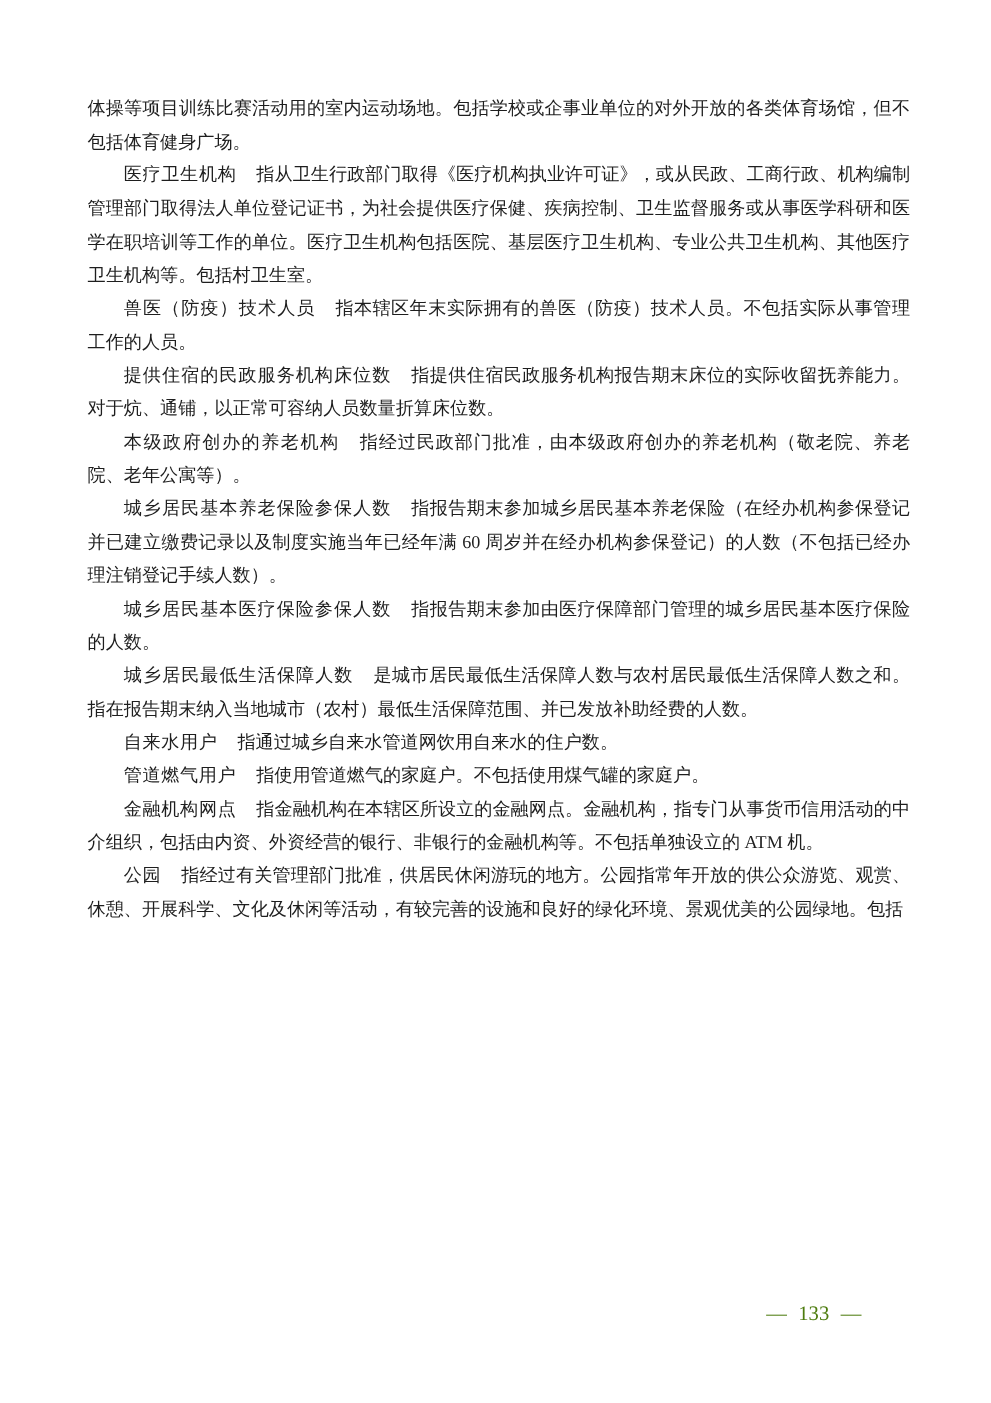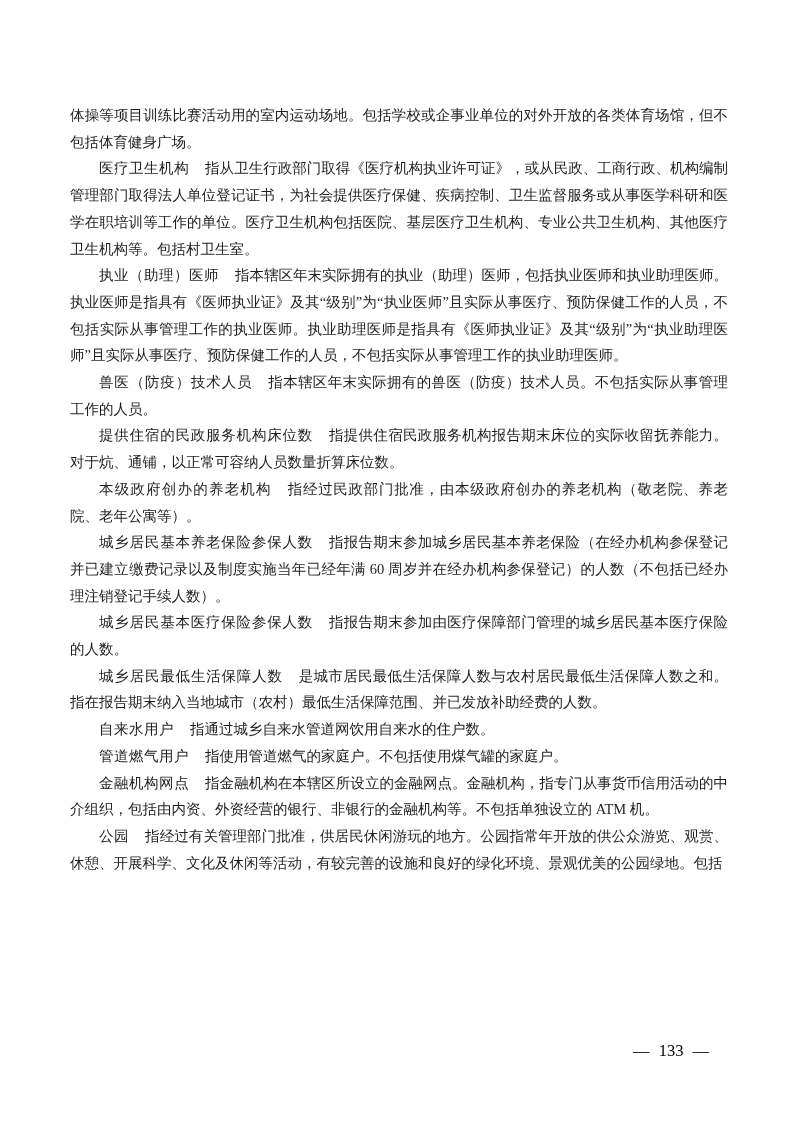--- a/index.html
+++ b/index.html
@@ -16,21 +16,21 @@
     color: #1e1e1e;
   }
   .page {
     position: absolute;
     inset: 0;
     background: #ffffff;
   }
   .textblock {
     position: absolute;
     left: 70px;
-    top: 102px;
+    top: 74px;
     width: 658px;
     font-size: 14.5px;
     line-height: 26.7px;
     text-align: justify;
     text-justify: inter-character;
   }
   p.para {
     margin: 0;
     padding: 0;
     text-indent: 2em;
@@ -43,41 +43,40 @@
     font-family: "Liberation Sans", sans-serif;
     margin-right: 1.1em;
     letter-spacing: 0.5px;
   }
   .def {
     font-weight: 400;
   }
   .page-number {
     position: absolute;
     top: 1042px;
-    right: 84px;
+    right: 104px;
     font-size: 16.5px;
     line-height: 18px;
-    color: #000000;
+    color: #4d7c0f;
     word-spacing: 5px;
     white-space: nowrap;
   }
 </style>
 </head>
 <body>
 
 <div class="page">
 
   <div class="textblock">
 
     <p class="para continuation">体操等项目训练比赛活动用的室内运动场地。包括学校或企事业单位的对外开放的各类体育场馆，但不包括体育健身广场。</p>
 
     <p class="para"><span class="term">医疗卫生机构</span><span class="def">指从卫生行政部门取得《医疗机构执业许可证》，或从民政、工商行政、机构编制管理部门取得法人单位登记证书，为社会提供医疗保健、疾病控制、卫生监督服务或从事医学科研和医学在职培训等工作的单位。医疗卫生机构包括医院、基层医疗卫生机构、专业公共卫生机构、其他医疗卫生机构等。包括村卫生室。</span></p>
 
 
-    <p class="para"><span class="term">执业（助理）医师</span><span class="def">指本辖区年末实际拥有的执业（助理）医师，包括执业医师和执业助理医师。执业医师是指具有《医师执业证》及其“级别”为“执业医师”且实际从事医疗、预防保健工作的人员，不包括实际从事管理工作的执业医师。执业助理医师是指具有《医师执业证》及其“级别”为“执业助理医师”且实际从事医疗、预防保健工作的人员，不包括实际从事管理工作的执业助理医师。</span></p>
 
     <p class="para"><span class="term">兽医（防疫）技术人员</span><span class="def">指本辖区年末实际拥有的兽医（防疫）技术人员。不包括实际从事管理工作的人员。</span></p>
 
 
     <p class="para"><span class="term">提供住宿的民政服务机构床位数</span><span class="def">指提供住宿民政服务机构报告期末床位的实际收留抚养能力。对于炕、通铺，以正常可容纳人员数量折算床位数。</span></p>
 
     <p class="para"><span class="term">本级政府创办的养老机构</span><span class="def">指经过民政部门批准，由本级政府创办的养老机构（敬老院、养老院、老年公寓等）。</span></p>
 
     <p class="para"><span class="term">城乡居民基本养老保险参保人数</span><span class="def">指报告期末参加城乡居民基本养老保险（在经办机构参保登记并已建立缴费记录以及制度实施当年已经年满 60 周岁并在经办机构参保登记）的人数（不包括已经办理注销登记手续人数）。</span></p>
 

